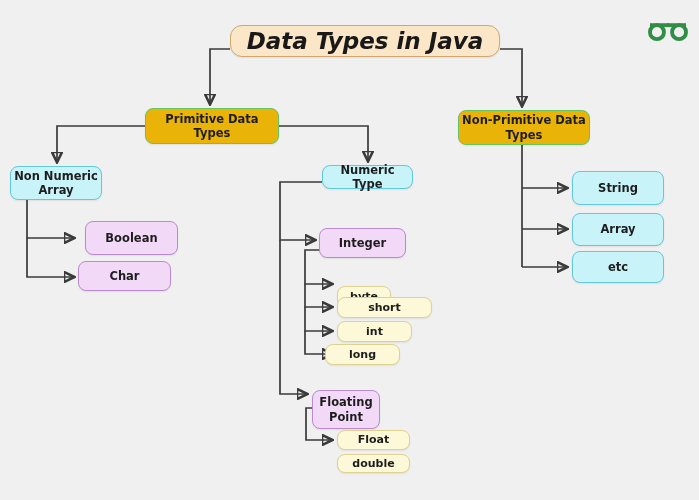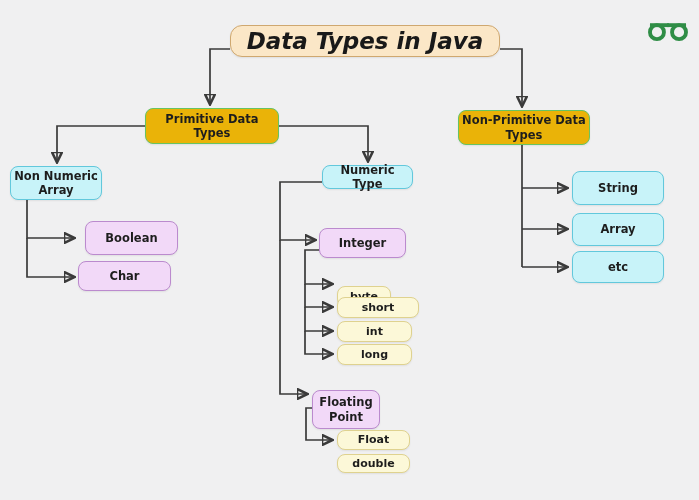--- a/index.html
+++ b/index.html
@@ -101,25 +101,25 @@
 Type</div>
 
   <div class="node purple" style="left:78px; top:221px; width:93px; height:34px;margin-left:7px;">Boolean</div>
 
   <div class="node purple" style="left:78px; top:261px; width:93px; height:30px;">Char</div>
 
   <div class="node purple" style="left:319px; top:228px; width:87px; height:30px;">Integer</div>
 
   <div class="node yellow" style="left:337px; top:286px; width:54px; height:21px;">byte</div>
 
-  <div class="node yellow" style="left:337px; top:297px; width:82px; height:21px;">short</div>
+  <div class="node yellow" style="left:337px; top:297px; width:95px; height:21px;">short</div>
 
   <div class="node yellow" style="left:337px; top:321px; width:75px; height:21px;">int</div>
 
-  <div class="node yellow" style="left:337px; top:344px; width:75px; height:21px;">long</div>
+  <div class="node yellow" style="left:325px; top:344px; width:75px; height:21px;">long</div>
 
   <div class="node purple" style="left:312px; top:390px; width:68px; height:39px;">Floating Point</div>
 
   <div class="node yellow" style="left:337px; top:430px; width:73px; height:20px;">Float</div>
 
   <div class="node yellow" style="left:337px; top:454px; width:73px; height:19px;">double</div>
 
   <div class="node cyan" style="left:572px; top:171px; width:92px; height:34px;">String</div>
 
   <div class="node cyan" style="left:572px; top:213px; width:92px; height:33px;">Array</div>

